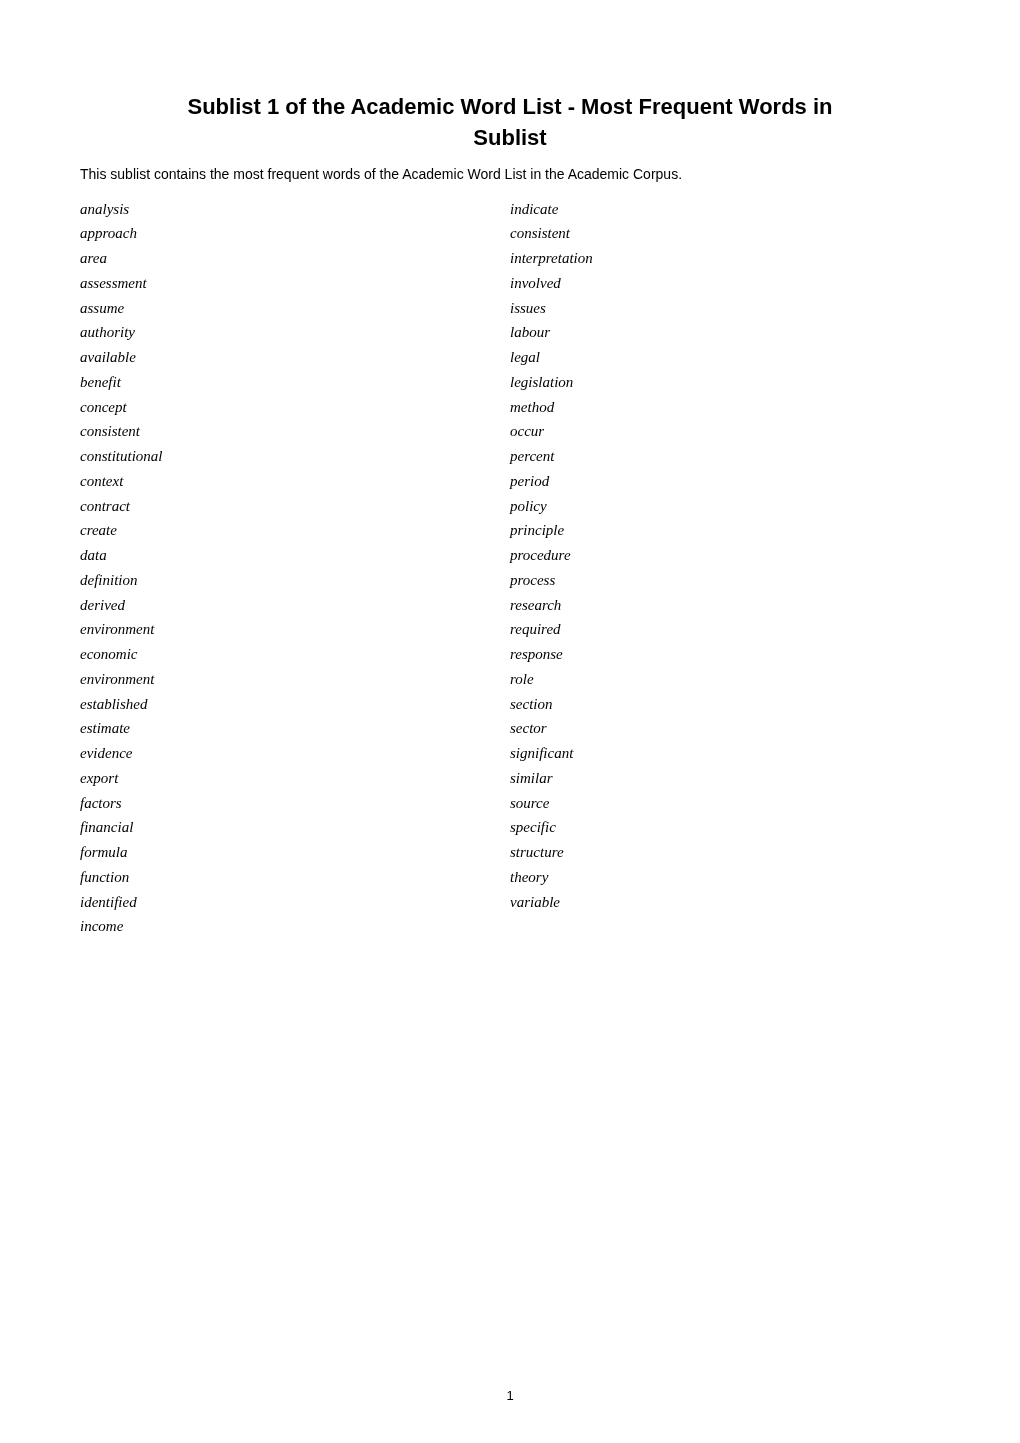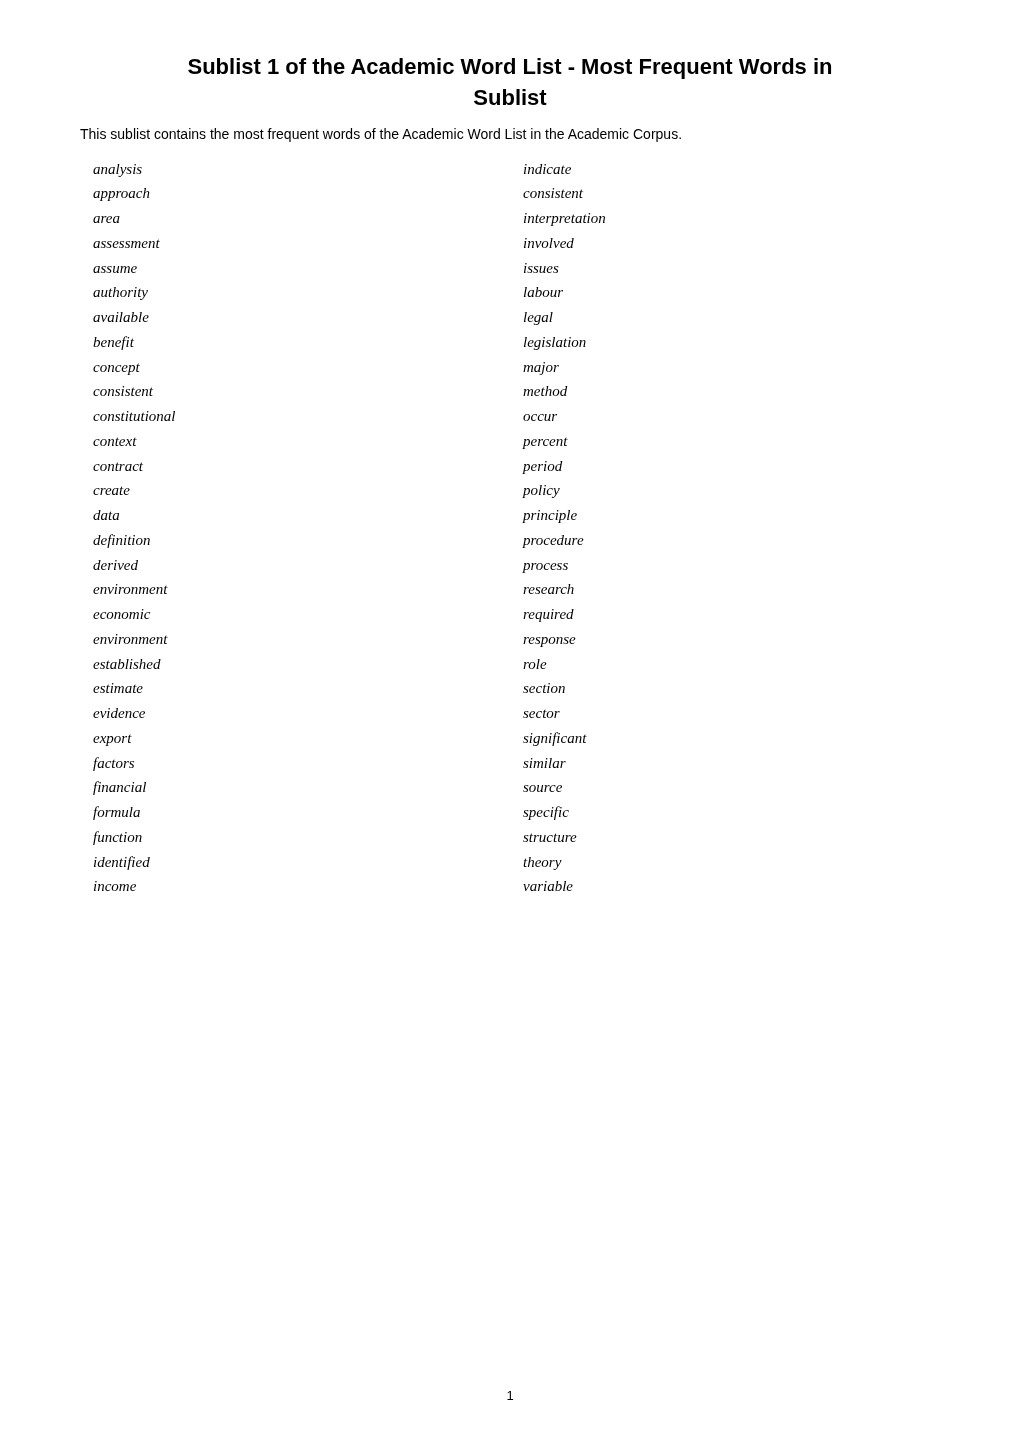--- a/index.html
+++ b/index.html
@@ -13,21 +13,21 @@
       font-family: "Times New Roman", Times, serif;
       width: 1020px;
       min-height: 1443px;
       position: relative;
     }
 
     .page {
       width: 1020px;
       min-height: 1443px;
       background: #ffffff;
-      padding: 52px 80px 80px 80px;
+      padding: 92px 80px 80px 80px;
       position: relative;
     }
 
     .title {
       font-family: Arial, Helvetica, sans-serif;
       font-size: 22px;
       font-weight: bold;
       text-align: center;
       line-height: 1.4;
       margin-bottom: 10px;
@@ -42,21 +42,20 @@
 
     .word-columns {
       display: flex;
       gap: 0;
     }
 
     .word-column {
       width: 50%;
       display: flex;
       flex-direction: column;
-      margin-left: 13px;
     }
 
     .word-item {
       font-style: italic;
       font-size: 15px;
       line-height: 1.65;
       font-family: "Times New Roman", Times, serif;
     }
 
     .page-number {
@@ -116,21 +115,20 @@
       </div>
     <div class="word-column" id="right-col">
         <div class="word-item">indicate</div>
         <div class="word-item">consistent</div>
         <div class="word-item">interpretation</div>
         <div class="word-item">involved</div>
         <div class="word-item">issues</div>
         <div class="word-item">labour</div>
         <div class="word-item">legal</div>
         <div class="word-item">legislation</div>
-        <div class="word-item">major</div>
         <div class="word-item">method</div>
         <div class="word-item">occur</div>
         <div class="word-item">percent</div>
         <div class="word-item">period</div>
         <div class="word-item">policy</div>
         <div class="word-item">principle</div>
         <div class="word-item">procedure</div>
         <div class="word-item">process</div>
         <div class="word-item">research</div>
         <div class="word-item">required</div>

